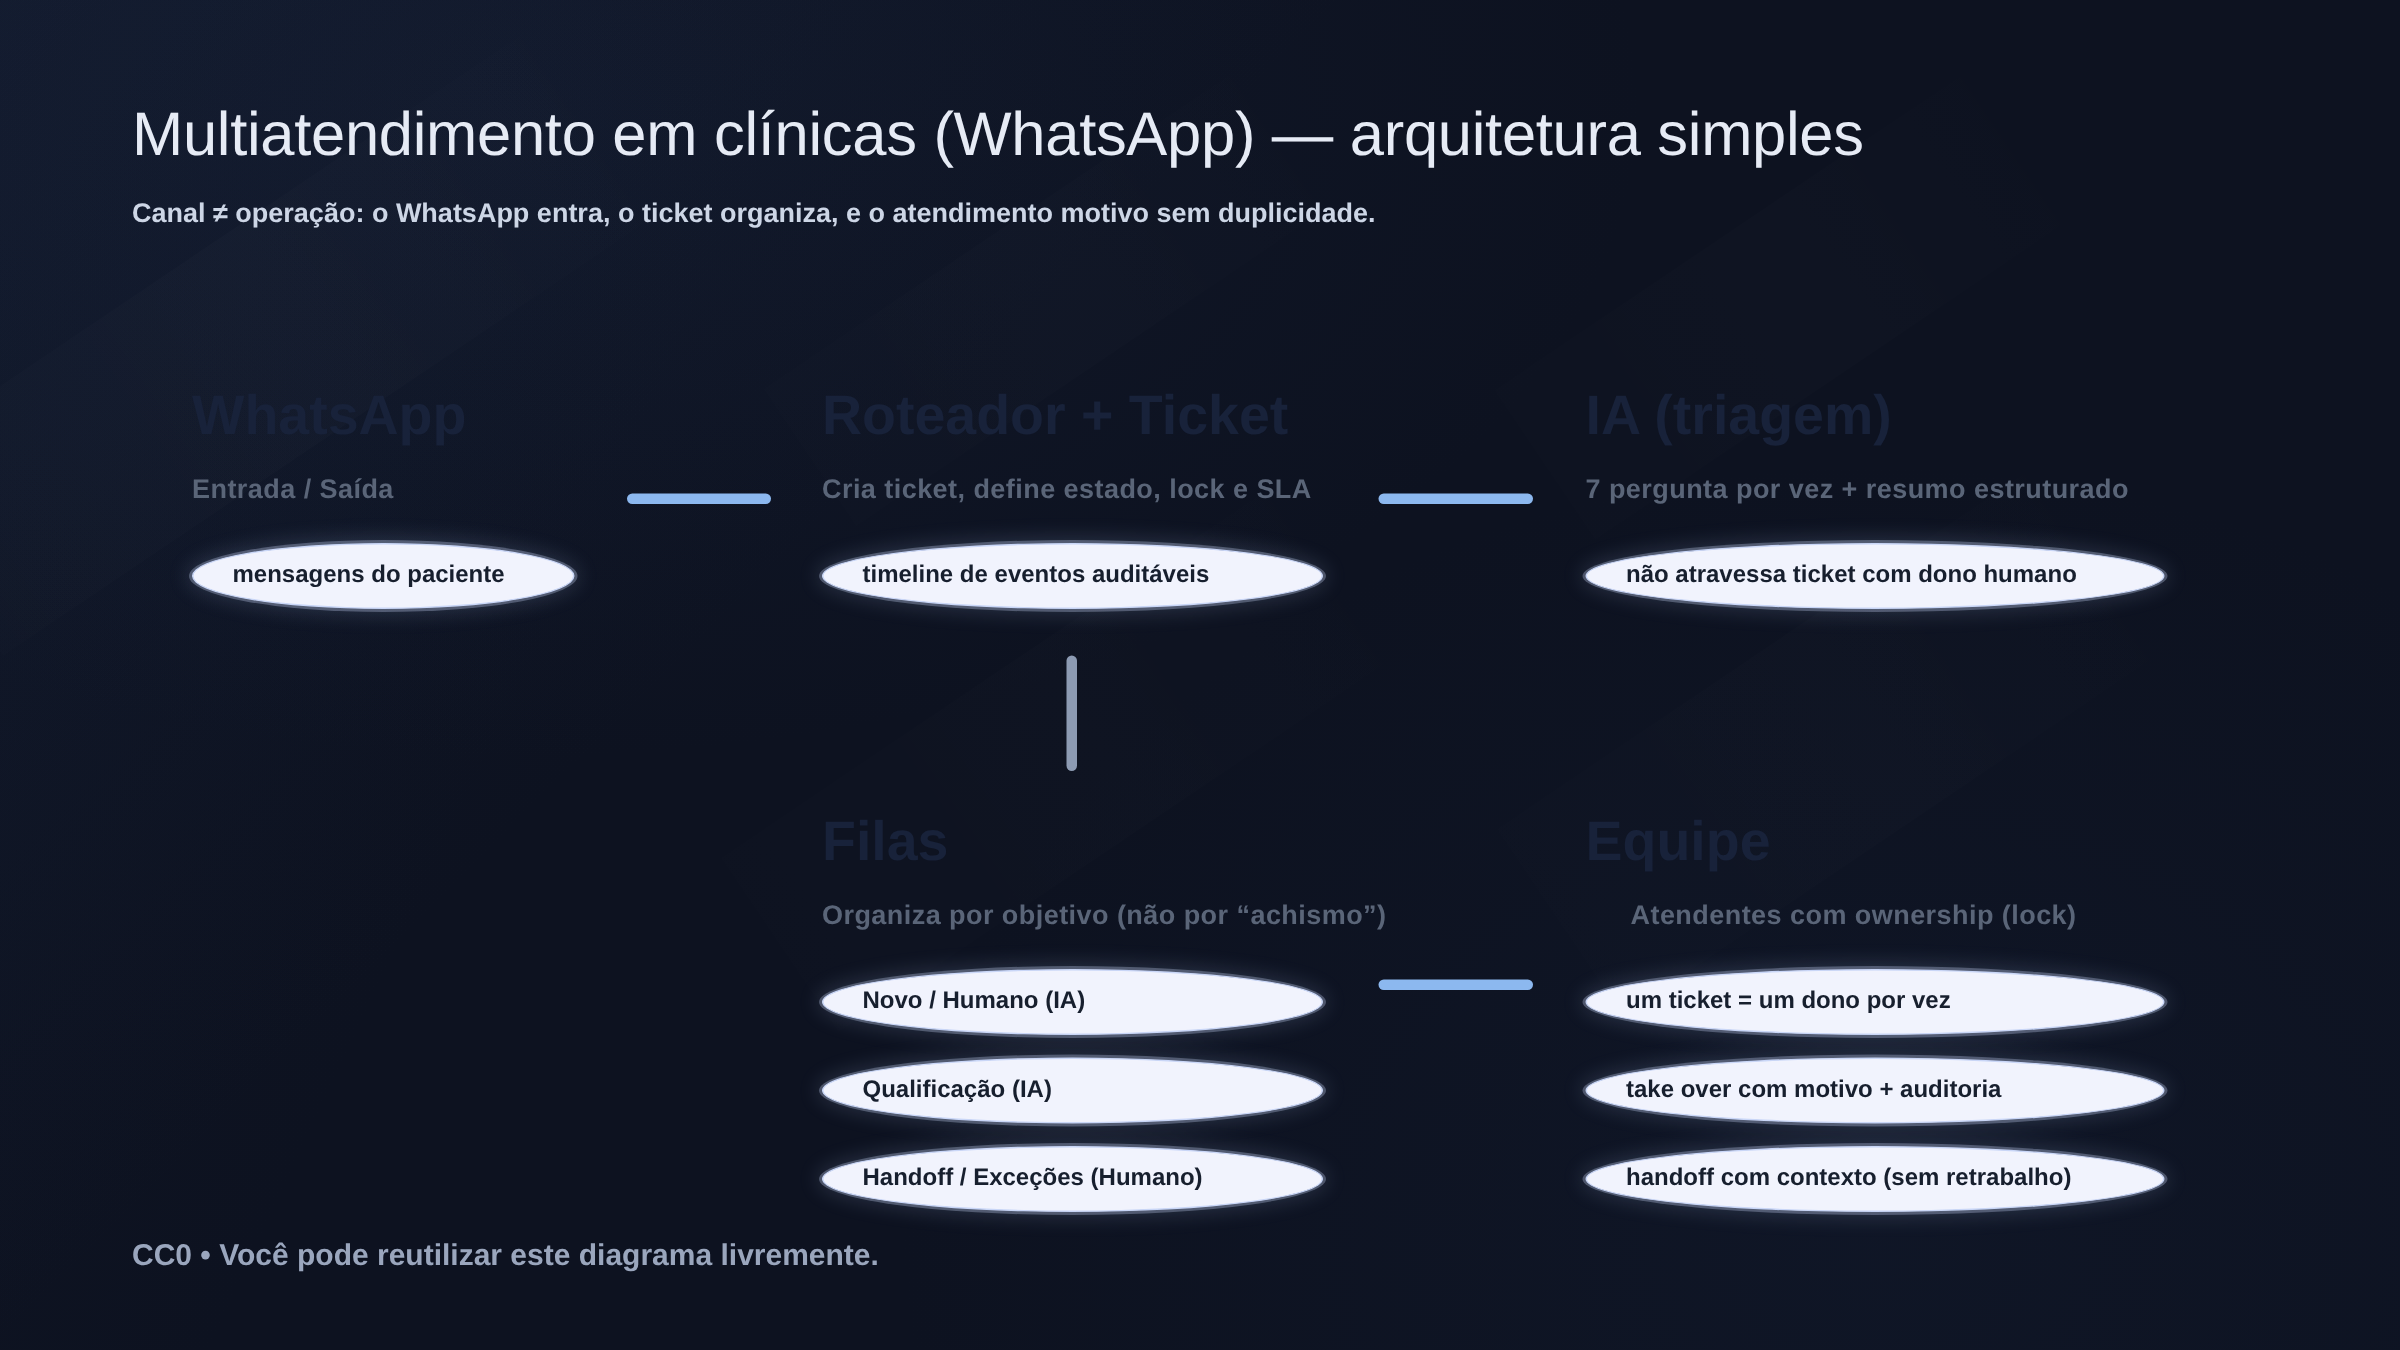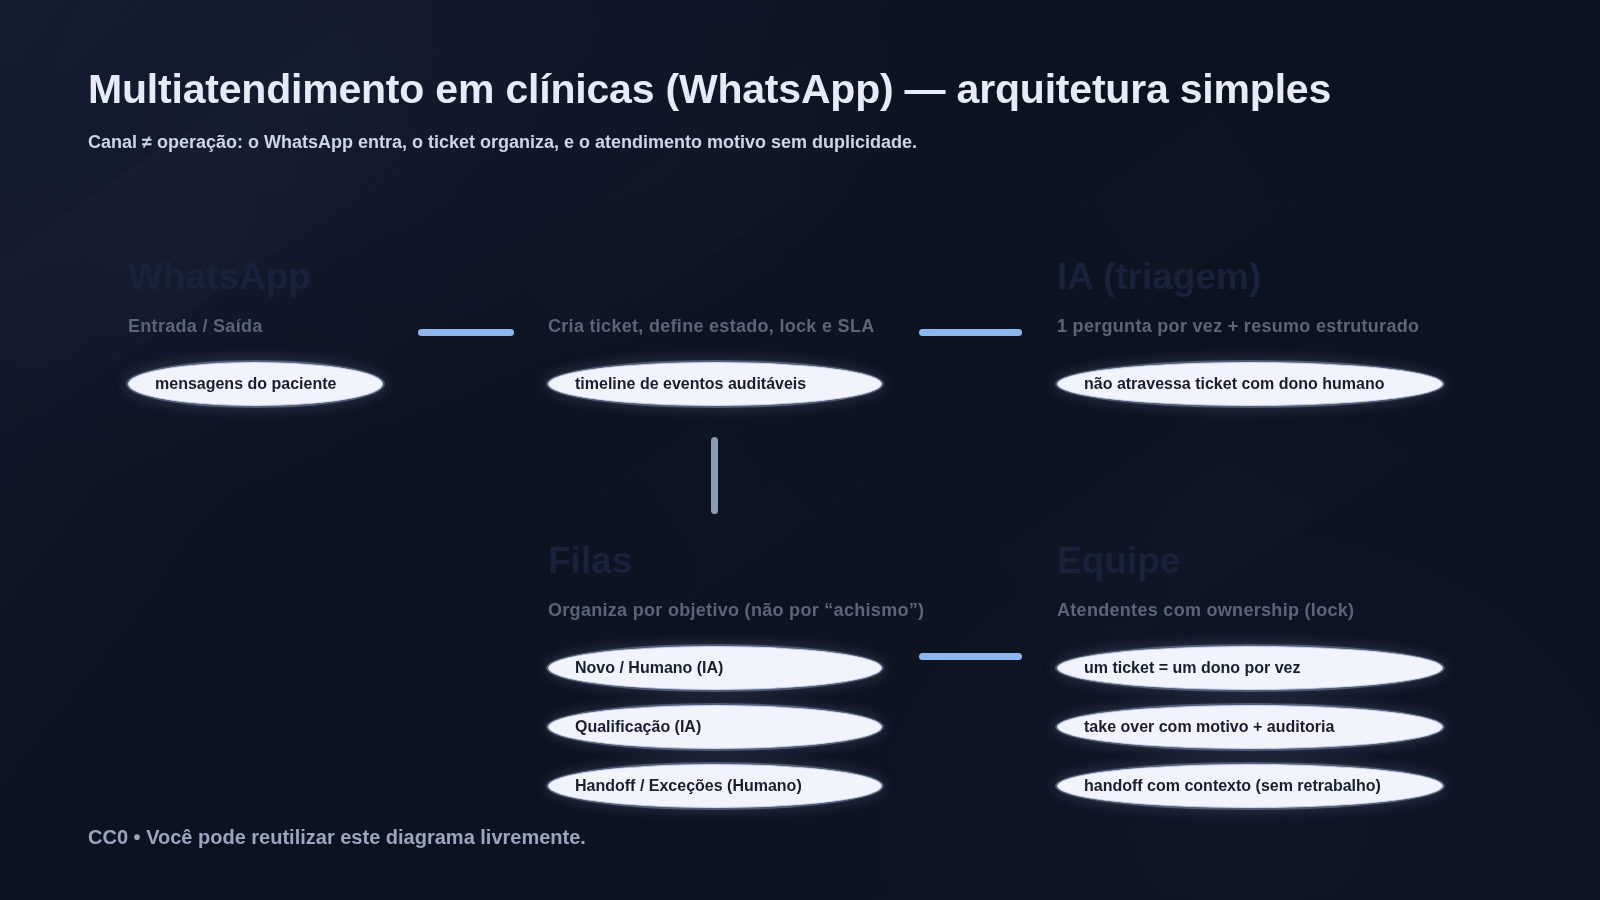--- a/index.html
+++ b/index.html
@@ -30,21 +30,21 @@
     transform: rotate(-34deg);
     transform-origin: left center;
     pointer-events: none;
   }
 
   .page-title {
     position: absolute;
     left: 88px;
     top: 66px;
     font-size: 41px;
-    font-weight: bold;
+    font-weight: normal;
     color: #e6ebf5;
     letter-spacing: -0.2px;
     white-space: nowrap;
   }
   .page-subtitle {
     position: absolute;
     left: 88px;
     top: 132px;
     font-size: 18px;
     font-weight: bold;
@@ -138,29 +138,30 @@
 
   <div class="cluster" style="left:128px; top:258px; width:380px; height:180px;">
     <div class="cluster-title">WhatsApp</div>
     <div class="cluster-caption" style="top:58px;">Entrada / Saída</div>
     <div class="node" style="left:0px; top:104px; width:255px;">
       <span class="node-label">mensagens do paciente</span>
     </div>
   </div>
 
   <div class="cluster" style="left:548px; top:258px; width:340px; height:180px;">
+    <div class="cluster-title">Roteador + Ticket</div>
     <div class="cluster-caption" style="top:58px;">Cria ticket, define estado, lock e SLA</div>
     <div class="node" style="left:0px; top:104px; width:334px;">
       <span class="node-label">timeline de eventos auditáveis</span>
     </div>
   </div>
 
   <div class="cluster" style="left:1057px; top:258px; width:400px; height:180px;">
     <div class="cluster-title">IA (triagem)</div>
-    <div class="cluster-caption" style="top:58px;">1 pergunta por vez + resumo estruturado</div>
+    <div class="cluster-caption" style="top:58px;">7 pergunta por vez + resumo estruturado</div>
     <div class="node" style="left:0px; top:104px; width:386px;">
       <span class="node-label">não atravessa ticket com dono humano</span>
     </div>
   </div>
 
   <div class="cluster" style="left:548px; top:542px; width:340px; height:280px;">
     <div class="cluster-title">Filas</div>
     <div class="cluster-caption" style="top:58px;">Organiza por objetivo (não por “achismo”)</div>
     <div class="node" style="left:0px; top:104px; width:334px;">
       <span class="node-label">Novo / Humano (IA)</span>
@@ -168,21 +169,21 @@
     <div class="node" style="left:0px; top:163px; width:334px;">
       <span class="node-label">Qualificação (IA)</span>
     </div>
     <div class="node" style="left:0px; top:222px; width:334px;">
       <span class="node-label">Handoff / Exceções (Humano)</span>
     </div>
   </div>
 
   <div class="cluster" style="left:1057px; top:542px; width:390px; height:280px;">
     <div class="cluster-title">Equipe</div>
-    <div class="cluster-caption" style="top:58px;">Atendentes com ownership (lock)</div>
+    <div class="cluster-caption" style="top:58px;margin-left:30px;">Atendentes com ownership (lock)</div>
     <div class="node" style="left:0px; top:104px; width:386px;">
       <span class="node-label">um ticket = um dono por vez</span>
     </div>
     <div class="node" style="left:0px; top:163px; width:386px;">
       <span class="node-label">take over com motivo + auditoria</span>
     </div>
     <div class="node" style="left:0px; top:222px; width:386px;">
       <span class="node-label">handoff com contexto (sem retrabalho)</span>
     </div>
   </div>

